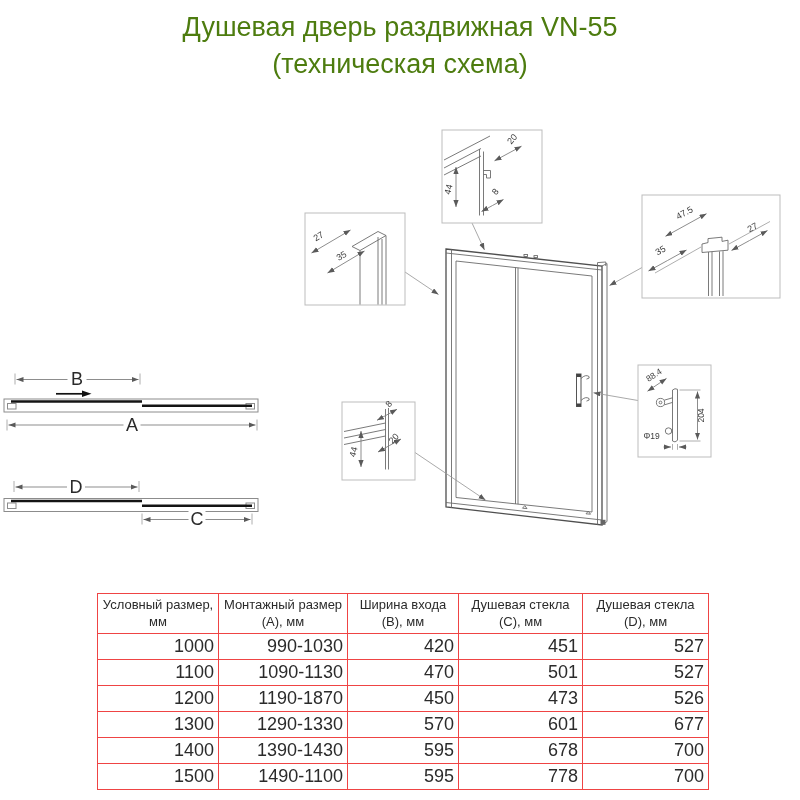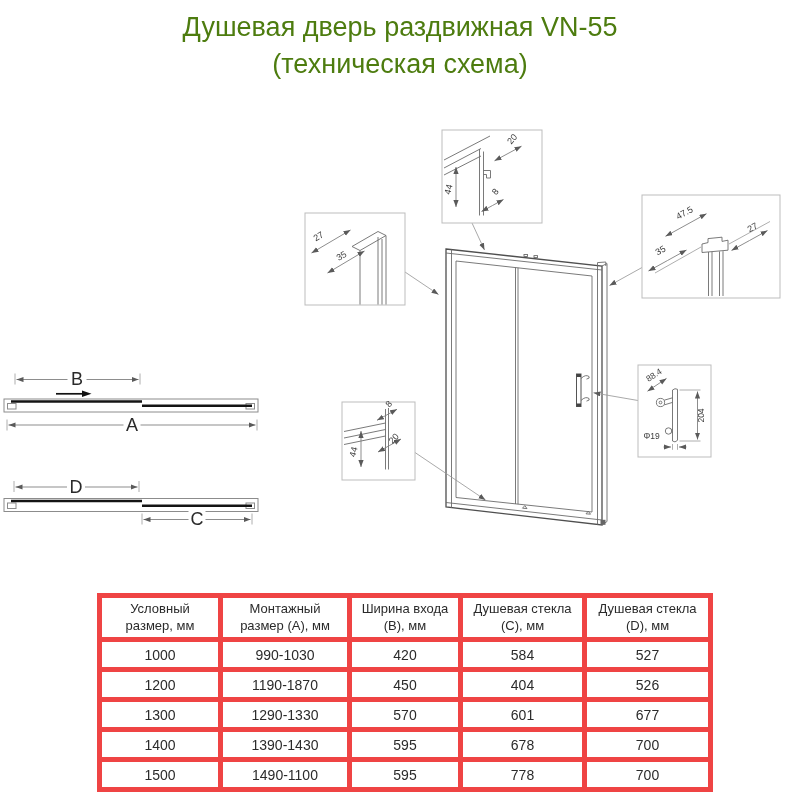--- a/index.html
+++ b/index.html
@@ -15,24 +15,24 @@
   .dimln{stroke:#787878;fill:none;stroke-width:0.85;}
   .ext{stroke:#999;fill:none;stroke-width:0.8;}
   .leader{stroke:#9a9a9a;fill:none;stroke-width:0.85;}
   .box{fill:#fff;stroke:#bdbdbd;stroke-width:1;}
   text.dim{font-family:"Liberation Sans",sans-serif;font-size:9px;fill:#3c3c3c;}
   text.dimsm{font-family:"Liberation Sans",sans-serif;font-size:8.5px;fill:#3c3c3c;}
   text.plabel{font-family:"Liberation Sans",sans-serif;font-size:18px;fill:#2a2a2a;}
   .lbl-bg{fill:#fff;stroke:none;}
   .table-wrap{position:absolute;left:97px;top:593px;z-index:5;}
   table{border-collapse:collapse;table-layout:fixed;}
-  th,td{border:5px solid #ef4444;text-align:center;vertical-align:middle;color:#2b2b2b;
+  th,td{border:1px solid #ef4444;text-align:center;vertical-align:middle;color:#2b2b2b;
         padding:0 4px;font-weight:400;}
   th{font-size:13px;line-height:1.3;height:39px;}
-  td{font-size:14px;height:25px;}
+  td{font-size:18px;height:25px;text-align:right;}
 </style>
 </head>
 <body>
 
 <div class="page">
 
   <div class="title">
     <div>Душевая дверь раздвижная VN-55</div>
     <div>(техническая схема)</div>
   </div>
@@ -239,28 +239,35 @@
           <th>Ширина входа (B), мм</th>
           <th>Душевая стекла (C), мм</th>
           <th>Душевая стекла (D), мм</th>
         </tr>
       </thead>
       <tbody>
         <tr>
           <td>1000</td>
           <td>990-1030</td>
           <td>420</td>
-          <td>584</td>
+          <td>451</td>
+          <td>527</td>
+        </tr>
+        <tr>
+          <td>1100</td>
+          <td>1090-1130</td>
+          <td>470</td>
+          <td>501</td>
           <td>527</td>
         </tr>
         <tr>
           <td>1200</td>
           <td>1190-1870</td>
           <td>450</td>
-          <td>404</td>
+          <td>473</td>
           <td>526</td>
         </tr>
         <tr>
           <td>1300</td>
           <td>1290-1330</td>
           <td>570</td>
           <td>601</td>
           <td>677</td>
         </tr>
         <tr>

